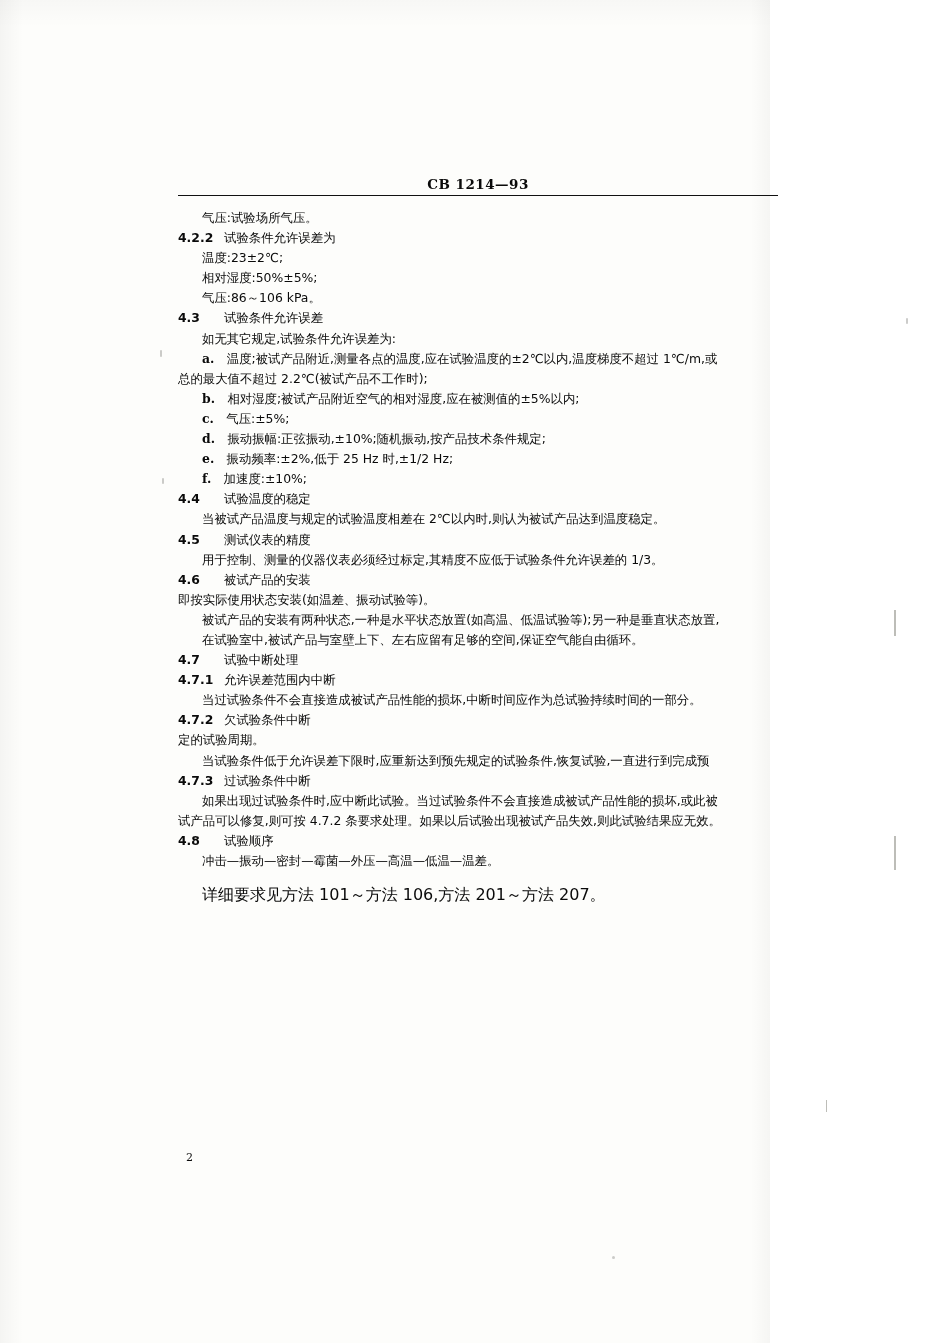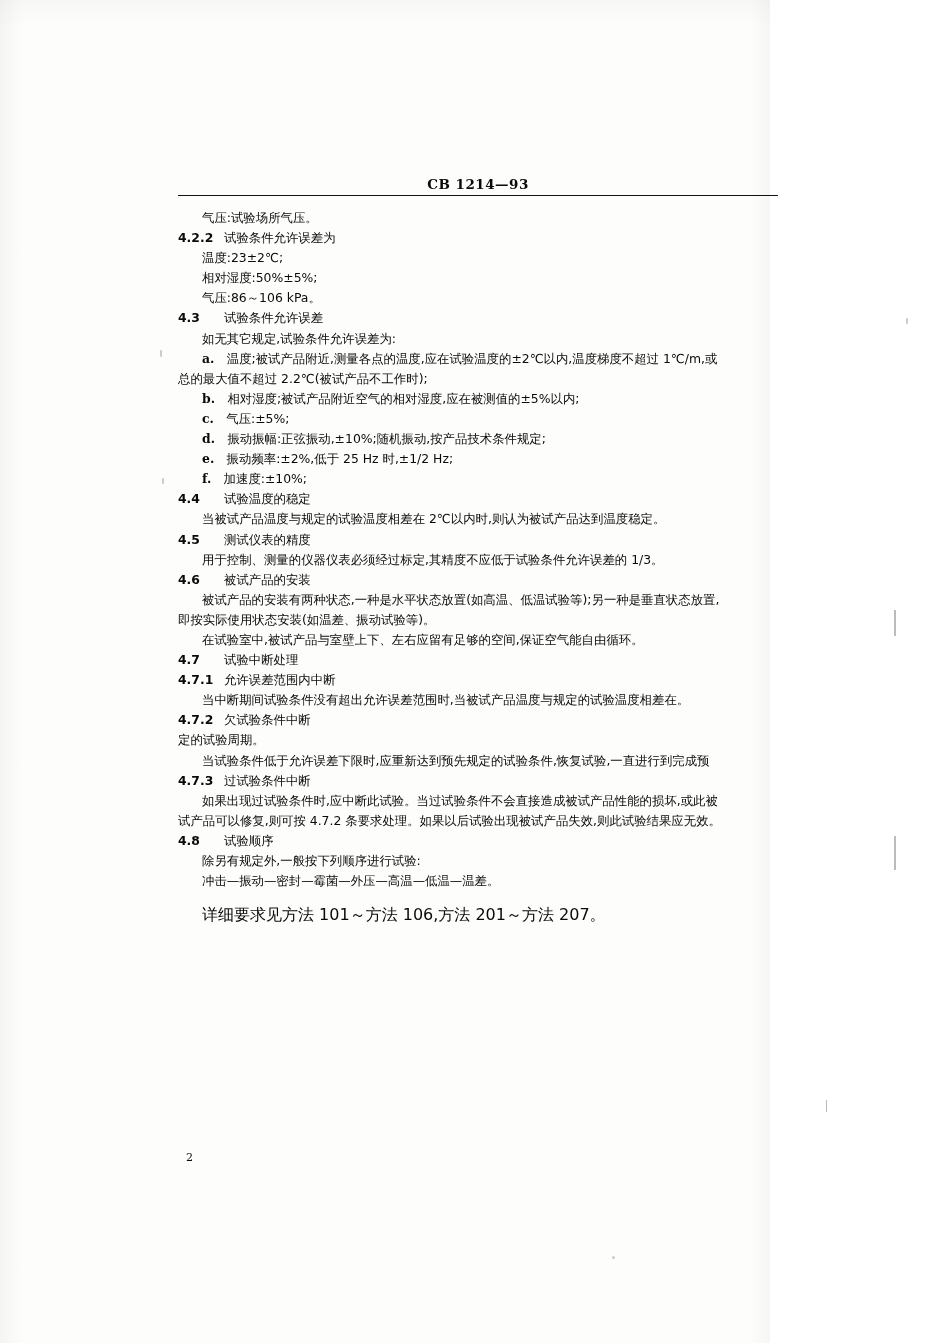--- a/index.html
+++ b/index.html
@@ -120,34 +120,33 @@
         <div class="ln indent1"><span class="bold-letter">b.</span> <span>相对湿度;被试产品附近空气的相对湿度,应在被测值的±5%以内;</span></div>
         <div class="ln indent1"><span class="bold-letter">c.</span> <span>气压:±5%;</span></div>
         <div class="ln indent1"><span class="bold-letter">d.</span> <span>振动振幅:正弦振动,±10%;随机振动,按产品技术条件规定;</span></div>
         <div class="ln indent1"><span class="bold-letter">e.</span> <span>振动频率:±2%,低于 25 Hz 时,±1/2 Hz;</span></div>
         <div class="ln indent1"><span class="bold-letter">f.</span> <span>加速度:±10%;</span></div>
         <div class="ln indent0"><span class="num">4.4</span><span>试验温度的稳定</span></div>
         <div class="ln indent1">当被试产品温度与规定的试验温度相差在 2℃以内时,则认为被试产品达到温度稳定。</div>
         <div class="ln indent0"><span class="num">4.5</span><span>测试仪表的精度</span></div>
         <div class="ln indent1">用于控制、测量的仪器仪表必须经过标定,其精度不应低于试验条件允许误差的 1/3。</div>
         <div class="ln indent0"><span class="num">4.6</span><span>被试产品的安装</span></div>
+        <div class="ln indent0">即按实际使用状态安装(如温差、振动试验等)。</div>
         <div class="ln indent1">被试产品的安装有两种状态,一种是水平状态放置(如高温、低温试验等);另一种是垂直状态放置,</div>
-        <div class="ln indent0">即按实际使用状态安装(如温差、振动试验等)。</div>
         <div class="ln indent1">在试验室中,被试产品与室壁上下、左右应留有足够的空间,保证空气能自由循环。</div>
         <div class="ln indent0"><span class="num">4.7</span><span>试验中断处理</span></div>
         <div class="ln indent0"><span class="num">4.7.1</span><span>允许误差范围内中断</span></div>
-        <div class="ln indent1">当中断期间试验条件没有超出允许误差范围时,当被试产品温度与规定的试验温度相差在。</div>
+        <div class="ln indent1">当过试验条件不会直接造成被试产品性能的损坏,中断时间应作为总试验持续时间的一部分。</div>
         <div class="ln indent0"><span class="num">4.7.2</span><span>欠试验条件中断</span></div>
         <div class="ln indent0">定的试验周期。</div>
         <div class="ln indent1">当试验条件低于允许误差下限时,应重新达到预先规定的试验条件,恢复试验,一直进行到完成预</div>
         <div class="ln indent0"><span class="num">4.7.3</span><span>过试验条件中断</span></div>
         <div class="ln indent1">如果出现过试验条件时,应中断此试验。当过试验条件不会直接造成被试产品性能的损坏,或此被</div>
         <div class="ln indent0">试产品可以修复,则可按 4.7.2 条要求处理。如果以后试验出现被试产品失效,则此试验结果应无效。</div>
         <div class="ln indent0"><span class="num">4.8</span><span>试验顺序</span></div>
-        <div class="ln indent1">除另有规定外,一般按下列顺序进行试验:</div>
         <div class="ln indent1">冲击—振动—密封—霉菌—外压—高温—低温—温差。</div>
       </div>
 
     <div class="section5">
       <div class="ln indent1" style="margin-top:6px">详细要求见方法 101～方法 106,方法 201～方法 207。</div>
     </div>
 
   </div>
 
   <div class="page-number">2</div>

